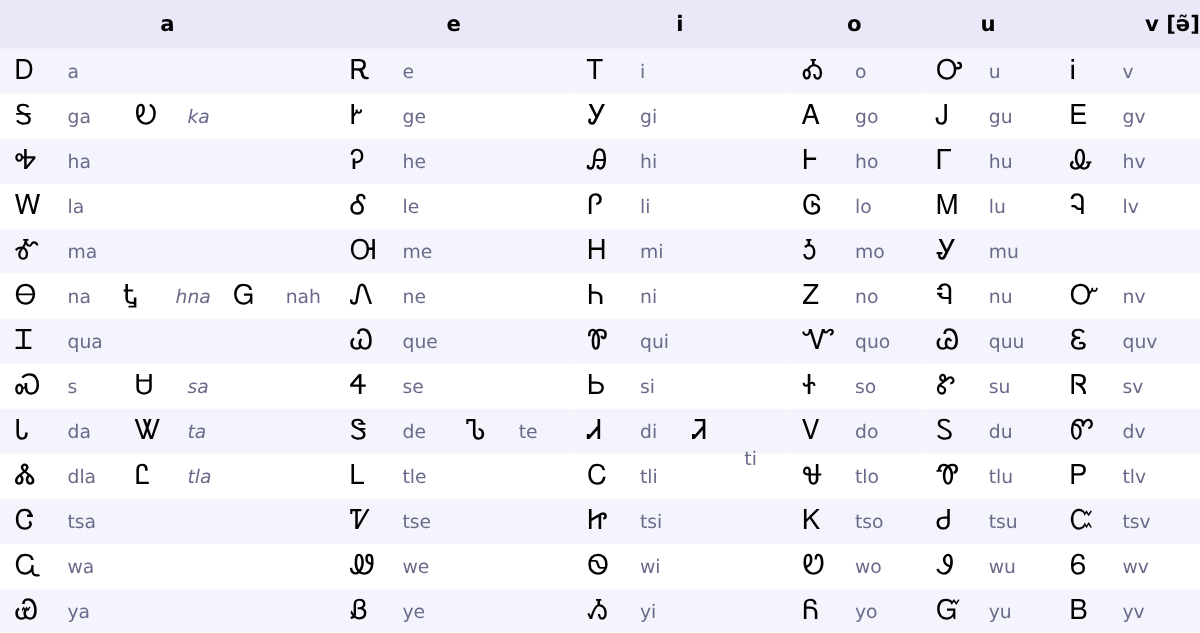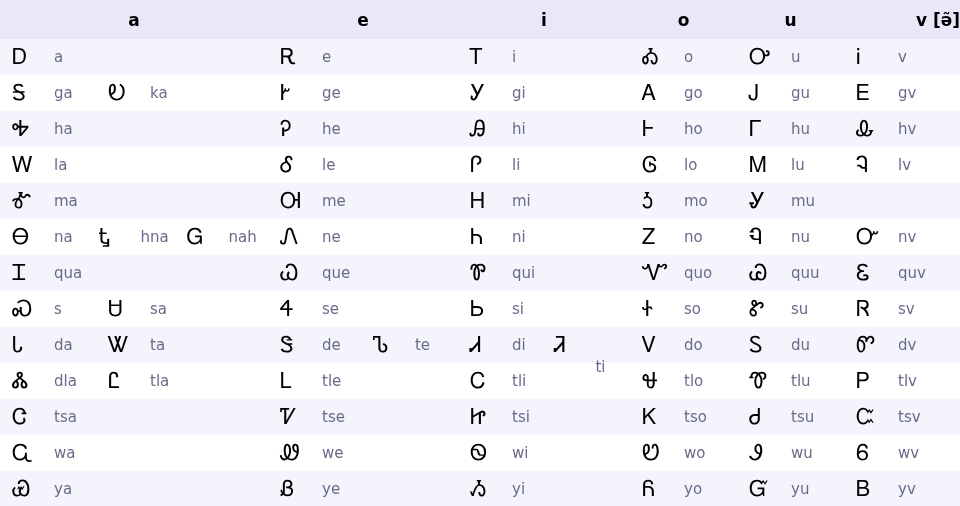--- a/index.html
+++ b/index.html
@@ -70,21 +70,21 @@
     font-size: 15px;
     color: #6a6a8a;
     white-space: nowrap;
     padding-left: 8px;
     min-width: 30px;
   }
   
   .sub-a1 { width: 34px; }
   .sub-a1-t { width: 54px; }
   .sub-a2 { width: 34px; }
-  .sub-a2-t { width: 56px; }
+  .sub-a2-t { width: 56px; font-style: italic; }
   .sub-a3 { width: 34px; }
   .sub-a3-t { width: 48px; }
   .sub-e1 { width: 34px; }
   .sub-e1-t { width: 52px; }
   .sub-e2 { width: 34px; }
   .sub-e2-t { width: 44px; }
   .sub-i1 { width: 34px; }
   .sub-i1-t { width: 48px; }
   .sub-i2 { width: 34px; }
   .sub-i2-t { width: 40px; margin-top: 44px; }

